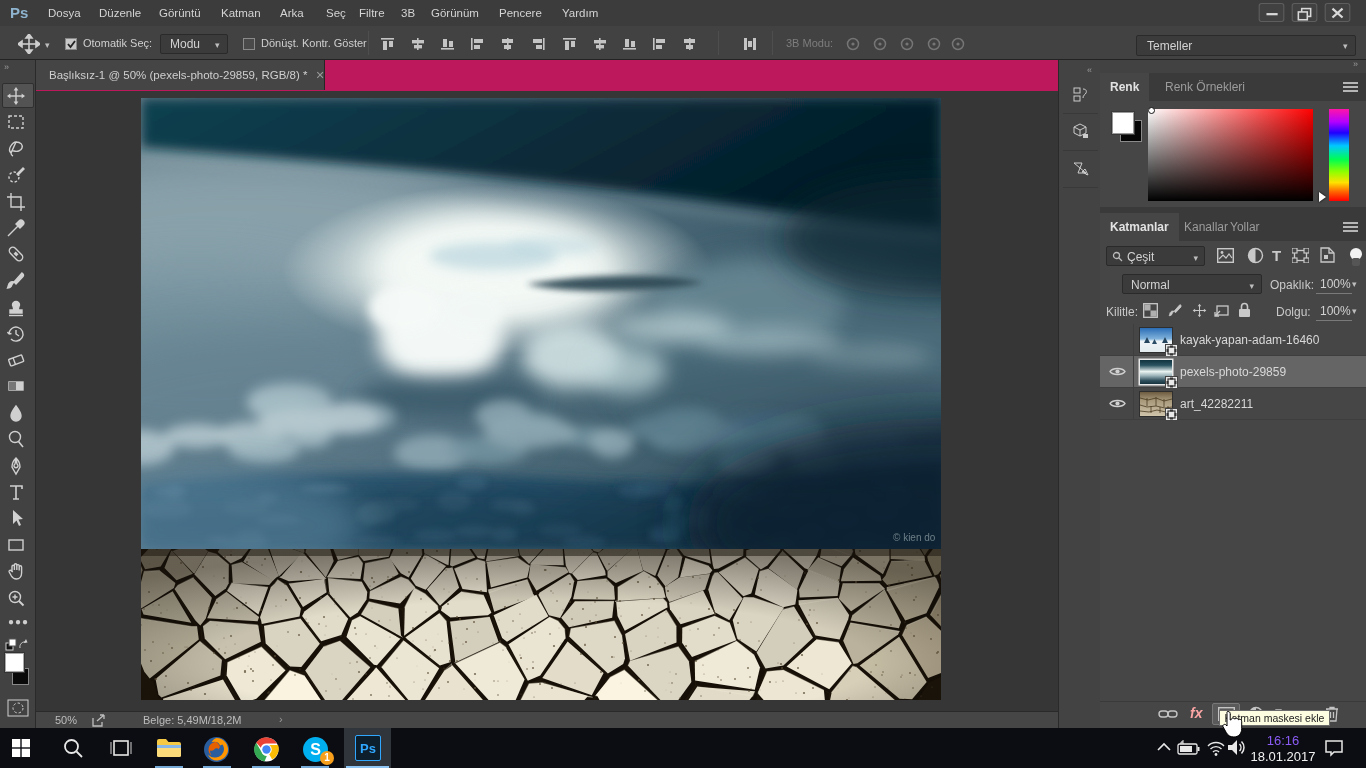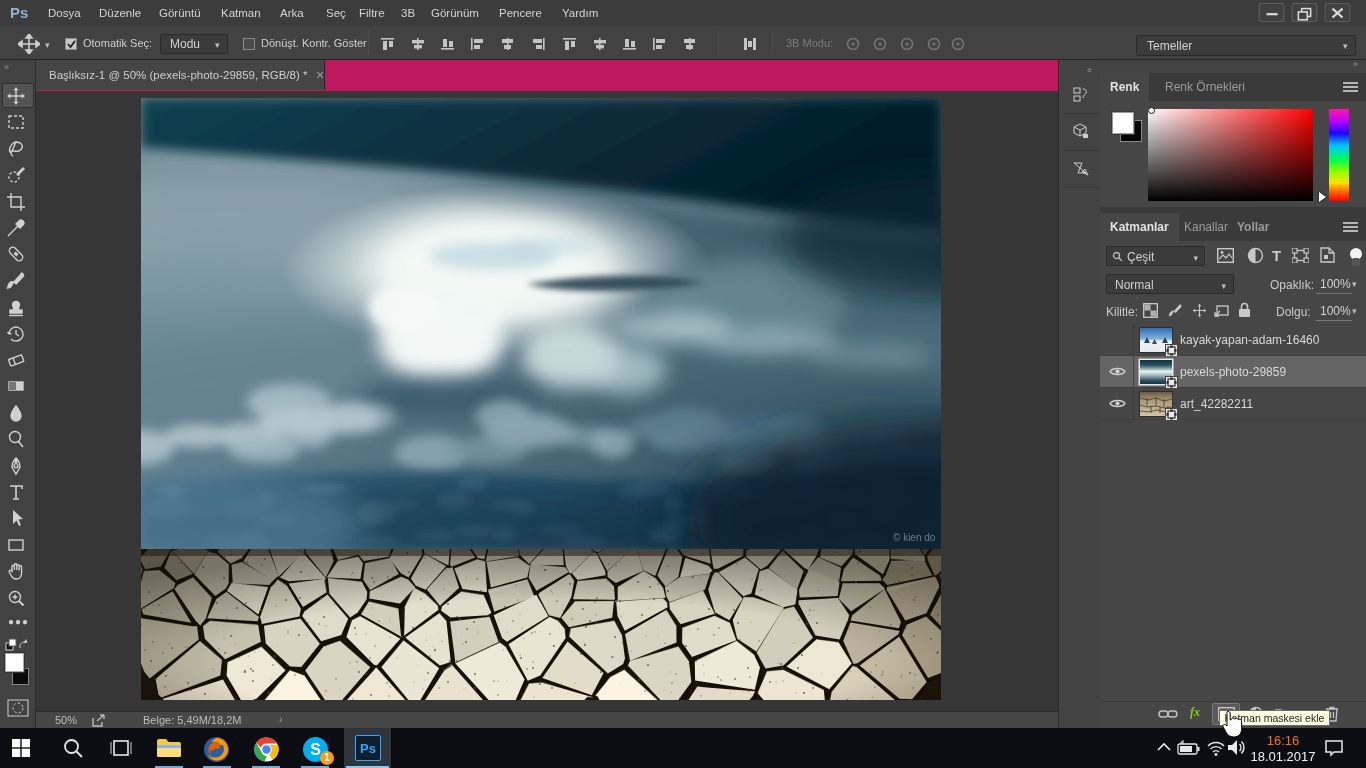--- a/index.html
+++ b/index.html
@@ -1303,21 +1303,21 @@
 <div class="abs" style="left:48px;top:49px;width:165px;height:92px;
  background:linear-gradient(to bottom, rgba(0,0,0,0) 0%, #000 100%), linear-gradient(to right, #fff 0%, #f00 100%);"></div>
 <div class="abs" style="left:48px;top:47px;width:7px;height:7px;border:1.5px solid #111;border-radius:50%;background:#fff;"></div>
 <div class="abs" style="left:229px;top:49px;width:20px;height:92px;
  background:linear-gradient(to bottom, #ff14a8 0%, #b400ff 14%, #1e00ff 26%, #00c8ff 40%, #00ff50 55%, #8cff00 68%, #ffe100 80%, #ff6400 90%, #ff0000 100%);"></div>
 <div class="abs" style="left:219px;top:132px;width:0;height:0;border-left:7px solid #fff;border-top:5px solid transparent;border-bottom:5px solid transparent;filter:drop-shadow(0 0 1px #000);"></div>
 <div class="abs" style="left:0;top:147px;width:266px;height:6px;background:#3a3a3a;"></div>
 <div class="phead" style="top:153px"></div>
 <div class="ptab active" style="left:0;top:153px;">Katmanlar</div>
 <div class="ptab" style="left:74px;top:153px;font-weight:normal;">Kanallar</div>
-<div class="ptab" style="left:127px;top:153px;font-weight:bold;">Yollar</div>
+<div class="ptab" style="left:120px;top:153px;font-weight:normal;">Yollar</div>
 <div class="burger" style="left:243px;top:162px;"></div>
 <div class="abs" style="left:0;top:181px;width:266px;height:462px;background:#464646;"></div>
 <div class="abs combo" style="left:6px;top:186px;width:99px;height:20px;">
 <svg width="11" height="11" viewBox="0 0 11 11" style="position:absolute;left:5px;top:4px">
           <circle cx="4.5" cy="4.5" r="3" stroke="#bbb" fill="none" stroke-width="1.3"></circle>
           <line x1="7" y1="7" x2="10" y2="10" stroke="#bbb" stroke-width="1.3"></line>
         </svg>
 <span style="position:absolute;left:20px;top:3px;font-size:12px;">Çeşit</span>
 <span class="caret" style="right:6px;top:6px;">▾</span>
       </div>
@@ -1338,21 +1338,21 @@
         <rect x="0" y="10" width="5" height="5" fill="#464646" stroke="#c9c9c9" stroke-width="1.2"></rect>
         <rect x="12" y="10" width="5" height="5" fill="#464646" stroke="#c9c9c9" stroke-width="1.2"></rect>
       </svg>
 <svg class="abs" style="left:220px;top:187px" width="15" height="16" viewBox="0 0 15 16">
         <path d="M1,1 h8 l5,5 v9 h-13Z" stroke="#c9c9c9" stroke-width="1.3" fill="none"></path>
         <path d="M9,1 v5 h5" stroke="#c9c9c9" stroke-width="1.3" fill="none"></path>
         <rect x="4" y="8" width="4" height="4" fill="#c9c9c9"></rect>
       </svg>
 <div class="abs" style="left:250px;top:188px;width:12px;height:12px;border-radius:50%;background:#f2f2f2;"></div>
 <div class="abs" style="left:252px;top:198px;width:8px;height:8px;background:#555;border-radius:2px;"></div>
-<div class="abs combo" style="left:6px;top:214px;width:128px;height:20px;">
+<div class="abs combo" style="left:22px;top:214px;width:140px;height:20px;">
         <span style="position:absolute;left:8px;top:3px;font-size:12px;">Normal</span>
         <span class="caret" style="right:7px;top:6px;">▾</span>
       </div>
 <span class="abs" style="left:170px;top:218px;font-size:12px;color:#c9c9c9;">Opaklık:</span>
 <div class="abs" style="left:216px;top:214px;width:36px;height:20px;border-bottom:1px solid #7a7a7a;color:#d2d2d2;">
         <span style="position:absolute;left:4px;top:3px;font-size:12px;">100%</span>
       </div>
 <span class="abs caret" style="left:252px;top:219px;">▾</span>
 <span class="abs" style="left:6px;top:245px;font-size:12px;color:#c9c9c9;">Kilitle:</span>
 <svg class="abs" style="left:43px;top:243px" width="15" height="15" viewBox="0 0 15 15">
@@ -1445,21 +1445,21 @@
             <rect x="9.5" y="5" width="2" height="3" fill="#333"></rect>
           </svg>
 </div>
 <div class="lname" style="">art_42282211</div>
 </div>
 <div class="abs" style="left:0;top:641px;width:266px;height:27px;background:#464646;border-top:1px solid #3a3a3a;"></div>
 <svg class="abs" style="left:58px;top:648px" width="20" height="12" viewBox="0 0 20 12">
         <rect x="1" y="3" width="9" height="6" rx="3" stroke="#c4c4c4" fill="none" stroke-width="1.4"></rect>
         <rect x="10" y="3" width="9" height="6" rx="3" stroke="#c4c4c4" fill="none" stroke-width="1.4"></rect>
       </svg>
-<span class="abs" style="left:90px;top:645px;color:#84cc16;font-size:12px;font-style:italic;font-family:Liberation Serif, serif;font-weight:bold;">fx</span>
+<span class="abs" style="left:90px;top:645px;color:#fca5a5;font-size:14px;font-style:italic;font-family:Liberation Sans, sans-serif;font-weight:bold;">fx</span>
 <div class="abs" style="left:112px;top:643px;width:28px;height:22px;background:#5a5a5a;border:1px solid #777;border-radius:2px;"></div>
 <svg class="abs" style="left:118px;top:647px" width="17" height="14" viewBox="0 0 17 14">
         <rect x="0.7" y="0.7" width="15.6" height="12.6" stroke="#c4c4c4" stroke-width="1.4" fill="none"></rect>
         <circle cx="8.5" cy="7" r="3.6" fill="#c4c4c4"></circle>
       </svg>
 <svg class="abs" style="left:148px;top:646px" width="16" height="16" viewBox="0 0 16 16">
         <circle cx="8" cy="8" r="6.5" stroke="#c4c4c4" stroke-width="1.4" fill="none"></circle>
         <path d="M8,1.5 a6.5,6.5 0 0 0 0,13Z" fill="#c4c4c4"></path>
       </svg>
 <svg class="abs" style="left:175px;top:647px" width="18" height="14" viewBox="0 0 18 14">
@@ -1536,20 +1536,20 @@
           <path d="M2,6 a11,11 0 0 1 16,0"></path>
           <path d="M4.5,9 a7.5,7.5 0 0 1 11,0"></path>
           <path d="M7,12 a4,4 0 0 1 6,0"></path>
         </g>
         <circle cx="10" cy="14.5" r="1.4" fill="#e8e8e8"></circle>
       </svg>
 <svg class="abs" style="left:1227px;top:11px" width="20" height="17" viewBox="0 0 20 17">
         <path d="M1,6 h4 l5,-5 v15 l-5,-5 h-4Z" fill="#e8e8e8"></path>
         <path d="M12.5,5 a5,5 0 0 1 0,7 M14.5,2.5 a8.5,8.5 0 0 1 0,12" stroke="#e8e8e8" stroke-width="1.5" fill="none"></path>
       </svg>
-<div class="abs" style="left:1255px;top:5px;width:56px;text-align:center;font-size:13px;color:#f97316;">16:16</div>
+<div class="abs" style="left:1255px;top:5px;width:56px;text-align:center;font-size:13px;color:#8b5cf6;">16:16</div>
 <div class="abs" style="left:1245px;top:21px;width:76px;text-align:center;font-size:13px;color:#f2f2f2;">18.01.2017</div>
 <svg class="abs" style="left:1324px;top:11px" width="20" height="18" viewBox="0 0 20 18">
         <path d="M2,2 h16 v11 h-8 l-3,3 v-3 h-5Z" stroke="#e8e8e8" stroke-width="1.5" fill="none"></path>
       </svg>
     </div>
 
 </div>
 
 </body></html>

